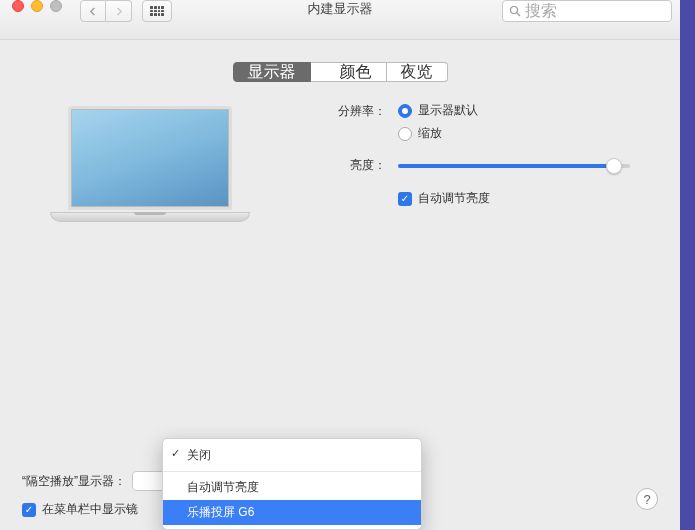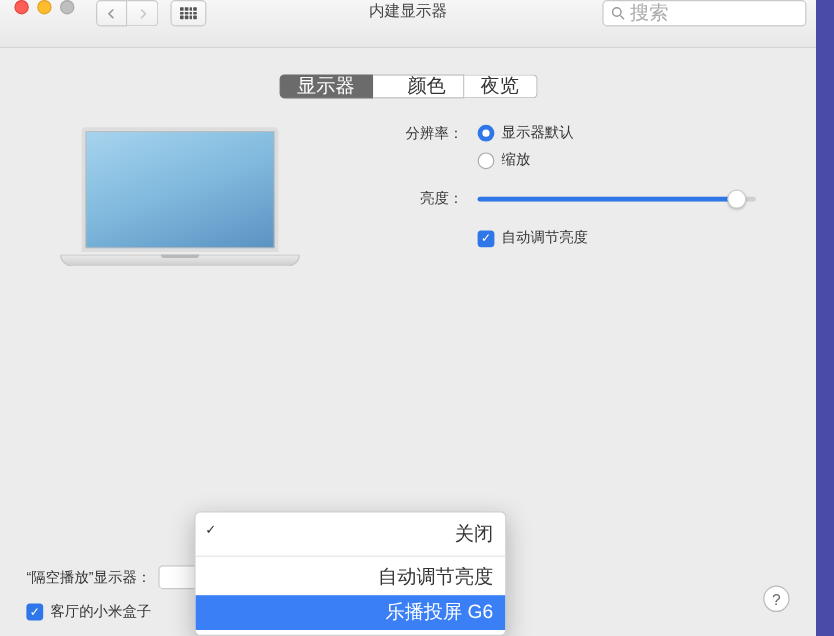--- a/index.html
+++ b/index.html
@@ -41,21 +41,21 @@
   .slider-track { height: 4px; width: 100%; background: #d0d0d0; border-radius: 2px; position: relative; }
   .slider-fill { position: absolute; left: 0; top: 0; height: 100%; background: #2f77e8; border-radius: 2px; }
   .slider-thumb { position: absolute; top: 50%; transform: translate(-50%, -50%); width: 16px; height: 16px; border-radius: 50%; background: #fff; border: 0.5px solid #ccc; box-shadow: 0 1px 2px rgba(0,0,0,0.2); }
   .check { width: 14px; height: 14px; border-radius: 3px; background: #2f77e8; display: inline-flex; align-items: center; justify-content: center; margin-right: 6px; color: #fff; font-size: 10px; vertical-align: middle; flex-shrink: 0; }
   .auto-row { margin-left: 92px; display: flex; align-items: center; }
   .bottom { position: absolute; bottom: 12px; left: 22px; right: 22px; font-size: 12px; color: #333; }
   .bottom-row1 { display: flex; align-items: center; margin-bottom: 10px; margin-top: 20px; }
   .bottom-row2 { display: flex; align-items: center; }
   .select-btn { width: 260px; height: 20px; background: #fff; border: 1px solid #c9c9c9; border-radius: 4px; display: flex; align-items: center; padding: 0 6px; position: relative; }
   .select-end { position: absolute; right: -1px; top: -1px; bottom: -1px; width: 18px; background: #2f77e8; border-radius: 0 4px 4px 0; }
-  .dropdown { position: absolute; left: 140px; bottom: -12px; width: 260px; background: #fff; border: 1px solid #d0d0d0; border-radius: 5px; box-shadow: 0 6px 20px rgba(0,0,0,0.25); padding: 4px 0; font-size: 16px; text-align: right; }
+  .dropdown { position: absolute; left: 140px; bottom: -12px; width: 260px; background: #fff; border: 1px solid #d0d0d0; border-radius: 5px; box-shadow: 0 6px 20px rgba(0,0,0,0.25); padding: 4px 0; font-size: 12px; }
   .dd-item { padding: 4px 10px 4px 24px; position: relative; color: #333; cursor: default; }
   .dd-item.sel::before { content: "✓"; position: absolute; left: 8px; top: 4px; font-size: 11px; }
   .dd-item.hover { background: #3a7ff5; color: #fff; }
   .dd-sep { height: 1px; background: #e5e5e5; margin: 3px 0; }
   .help { position: absolute; right: 22px; bottom: 20px; width: 22px; height: 22px; border-radius: 50%; border: 1px solid #bbb; background: #fff; display: flex; align-items: center; justify-content: center; font-size: 13px; color: #666; }
   .laptop-screen { position: absolute; top: 4px; left: 28px; width: 164px; height: 104px; background: linear-gradient(160deg, #a7d4ee 0%, #7fb9dd 50%, #5a92c2 100%); border: 3px solid #ddd; border-radius: 4px 4px 0 0; box-shadow: inset 0 0 0 1px #bbb; }
   .laptop-base { position: absolute; top: 110px; left: 10px; width: 200px; height: 10px; background: linear-gradient(#e8e8e8, #cfcfcf); border-radius: 0 0 10px 10px; border: 1px solid #c8c8c8; }
   .laptop-notch { position: absolute; top: 110px; left: 94px; width: 32px; height: 3px; background: #b8b8b8; border-radius: 0 0 3px 3px; }
   svg.chev { width: 9px; height: 9px; }
 </style>
@@ -152,21 +152,21 @@
 
     <div class="bottom">
       <div class="bottom-row1">
         <span>“隔空播放”显示器：</span>
         <div class="select-btn" style="margin-left:6px;">
           <div class="select-end"></div>
         </div>
       </div>
       <div class="bottom-row2">
         <span class="check">✓</span>
-        <span>客厅的小米盒子</span>
+        <span>在菜单栏中显示镜</span>
       </div>
 
       <div class="dropdown">
         <div class="dd-item sel">关闭</div>
         <div class="dd-sep"></div>
         <div class="dd-item">自动调节亮度</div>
         <div class="dd-item hover">乐播投屏 G6</div>
       </div>
     </div>
 

